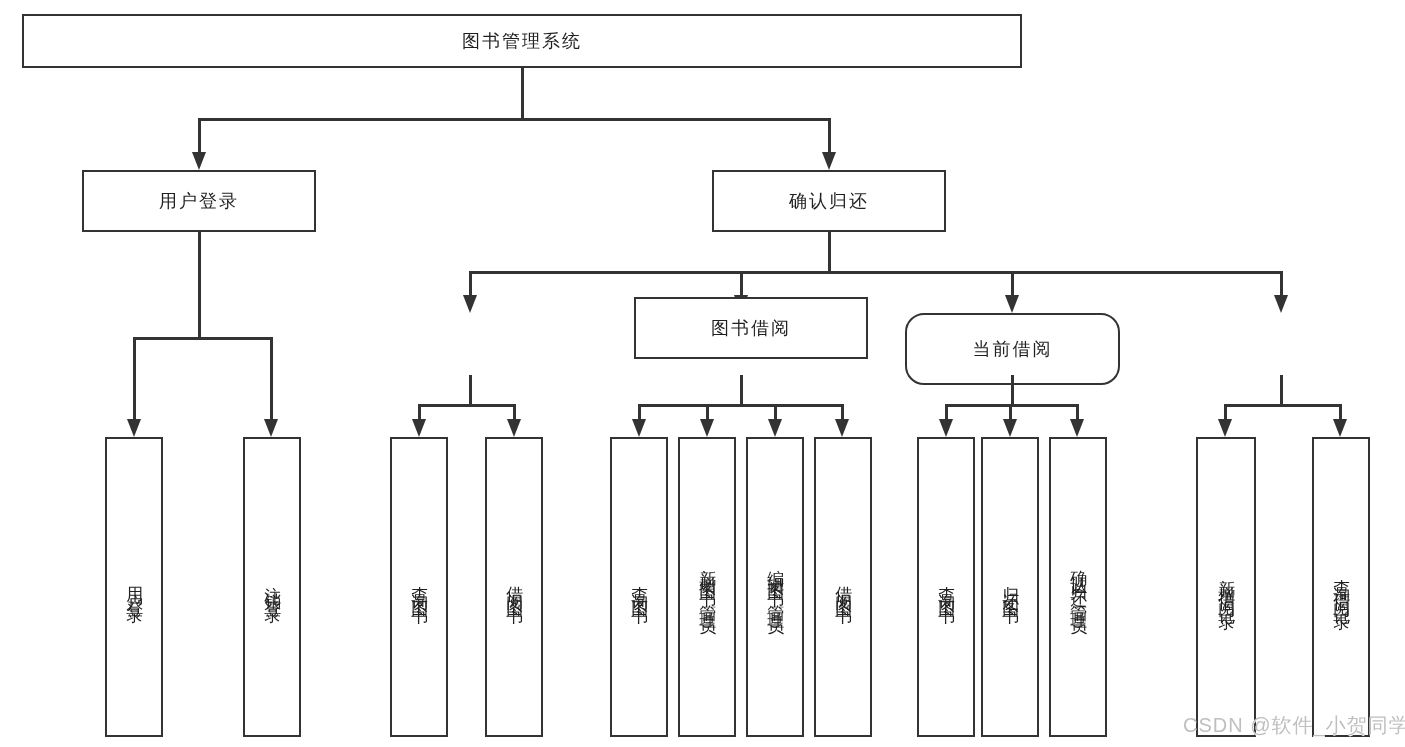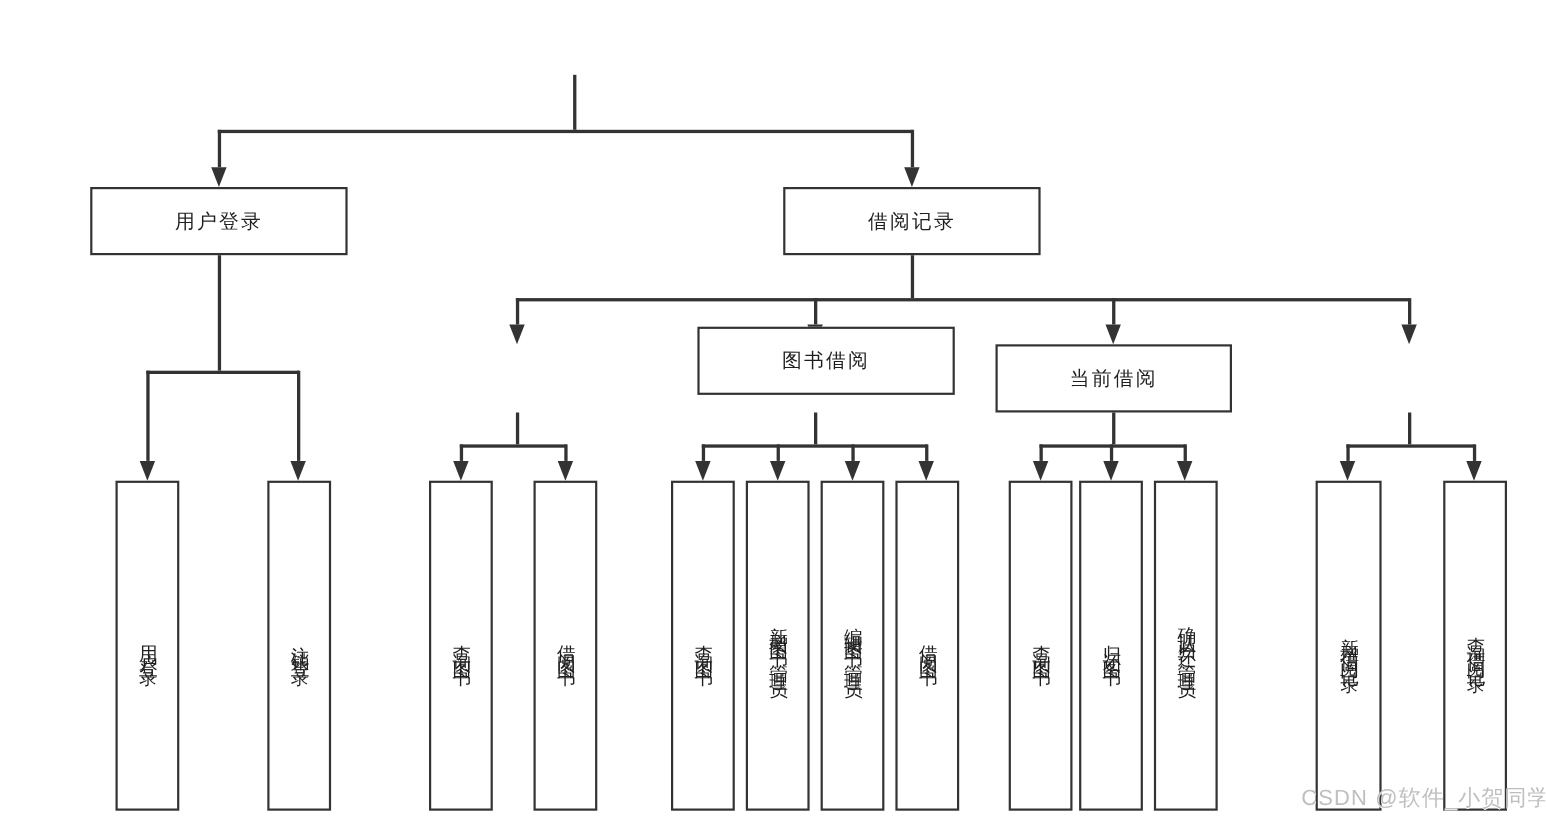--- a/index.html
+++ b/index.html
@@ -62,49 +62,52 @@
     letter-spacing:1px;
     text-shadow:0 1px 0 #ffffff;
     white-space:nowrap;
   }
 </style>
 </head>
 <body>
 
 <div id="stage">
 
+  <div class="node" style="left:22px;top:14px;width:1000px;height:54px;">
+    <span>图书管理系统</span>
+  </div>
 
   <div class="vline" style="left:521px;top:68px;height:50px;"></div>
   <div class="hline" style="left:198px;top:118px;width:632px;"></div>
   <div class="arrow" style="left:198px;top:118px;height:34px;"></div>
   <div class="arrow" style="left:828px;top:118px;height:34px;"></div>
 
   <div class="node" style="left:82px;top:170px;width:234px;height:62px;">
     <span>用户登录</span>
   </div>
   <div class="node" style="left:712px;top:170px;width:234px;height:62px;">
-    <span>借阅记录</span>
+    <span>确认归还</span>
   </div>
 
   <div class="vline" style="left:198px;top:232px;height:105px;"></div>
   <div class="hline" style="left:133px;top:337px;width:139px;"></div>
   <div class="arrow" style="left:133px;top:337px;height:82px;"></div>
   <div class="arrow" style="left:270px;top:337px;height:82px;"></div>
 
   <div class="vline" style="left:828px;top:232px;height:39px;"></div>
   <div class="hline" style="left:469px;top:271px;width:812px;"></div>
   <div class="arrow" style="left:469px;top:271px;height:24px;"></div>
   <div class="arrow" style="left:740px;top:271px;height:24px;"></div>
   <div class="arrow" style="left:1011px;top:271px;height:24px;"></div>
   <div class="arrow" style="left:1280px;top:271px;height:24px;"></div>
 
   <div class="node" style="left:634px;top:297px;width:234px;height:62px;">
     <span>图书借阅</span>
   </div>
-  <div class="node" style="left:905px;top:313px;width:215px;height:62px;">
+  <div class="node" style="left:905px;top:313px;width:215px;height:72px;border-radius:19px;">
     <span>当前借阅</span>
   </div>
 
   <div class="vline" style="left:469px;top:375px;height:29px;"></div>
   <div class="hline" style="left:418px;top:404px;width:97px;"></div>
   <div class="arrow" style="left:418px;top:404px;height:15px;"></div>
   <div class="arrow" style="left:513px;top:404px;height:15px;"></div>
 
   <div class="vline" style="left:740px;top:375px;height:29px;"></div>
   <div class="hline" style="left:638px;top:404px;width:205px;"></div>

